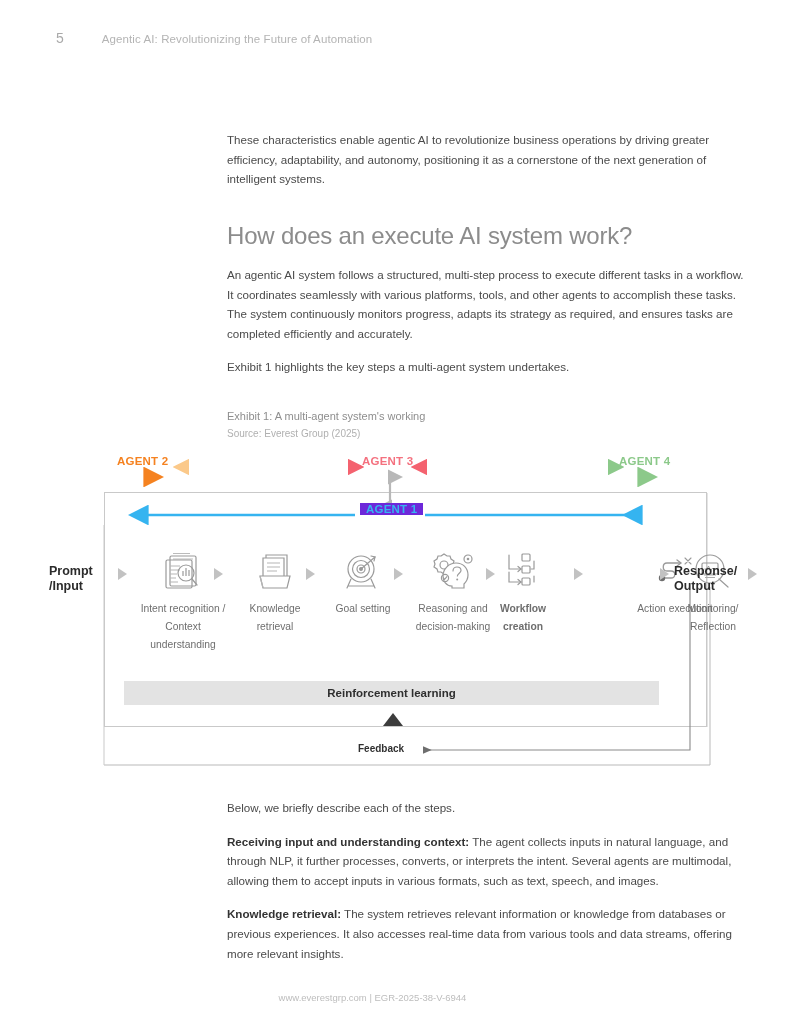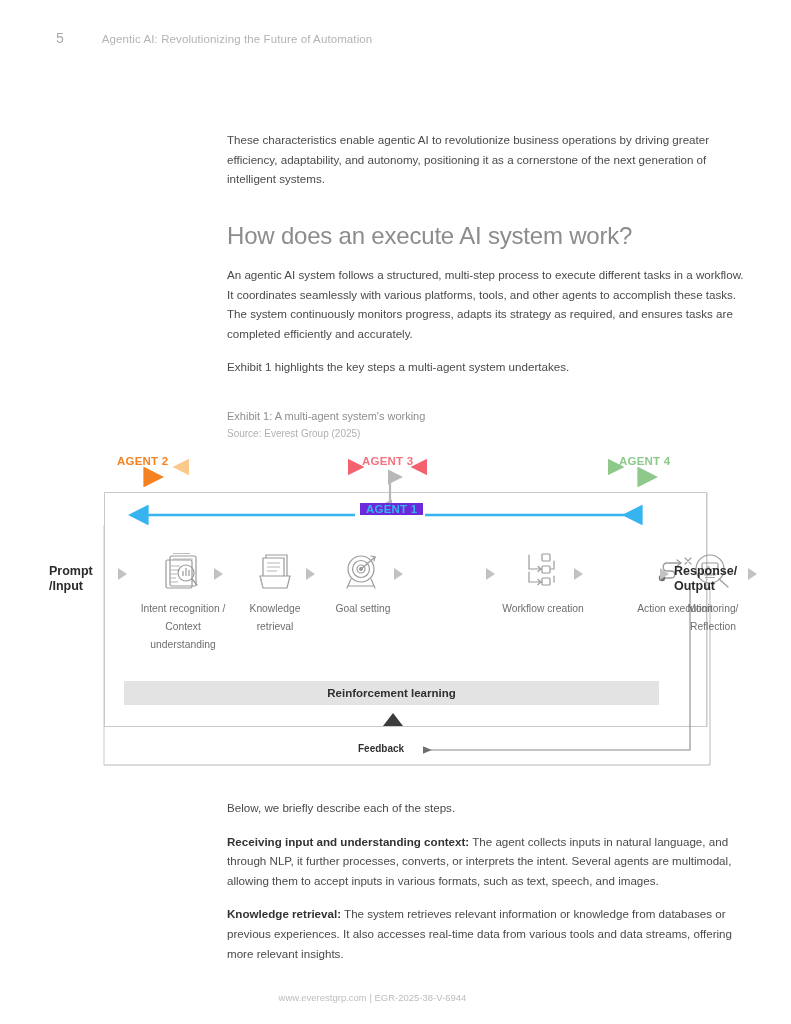--- a/index.html
+++ b/index.html
@@ -243,24 +243,40 @@
             <path d="M19,17 L33,5" stroke-linecap="round"></path>
             <path d="M29,4 L33,5 L32,9" stroke-linecap="round"></path>
             <path d="M9,27 L5,36 M29,27 L33,36 M6,34 H32" stroke-linecap="round"></path>
           </svg>
         </div>
         <div class="cap">Goal setting</div>
       </div>
 
       <div class="tri" style="left:290px;"></div>
 
+      <div class="step" style="left:306px;">
+        <div class="ico">
+          <svg width="44" height="40" viewBox="0 0 44 40" fill="none" stroke="#9a9a9a" stroke-width="1.2">
+            <path d="M10,4 l3,-2 l3,2 l3,0 l1,3 l3,2 l-1,3 l1,3 l-3,2 l-1,3 l-3,0 l-3,2 l-3,-2 l-3,0 l-1,-3 l-3,-2 l1,-3 l-1,-3 l3,-2 l1,-3 z"></path>
+            <circle cx="13" cy="13" r="4"></circle>
+            <path d="M21,34 c-6,0 -9,-5 -9,-10 c0,-7 6,-13 13,-13 c7,0 12,5 12,12 c0,4 -2,7 -4,9 l0,4 l-12,0 z" fill="#fff"></path>
+            <path d="M22,19 c0,-2.5 2,-4 4,-4 c2.2,0 4,1.5 4,3.6 c0,2.4 -3.6,2.8 -3.6,5.4" stroke-linecap="round"></path>
+            <circle cx="26.2" cy="27.5" r="1" fill="#9a9a9a" stroke="none"></circle>
+            <circle cx="14" cy="26" r="3.6"></circle>
+            <path d="M12.4,26 l1.2,1.3 l2.3,-2.6" stroke-linecap="round"></path>
+            <circle cx="37" cy="7" r="4"></circle>
+            <circle cx="37" cy="7" r="1.3" fill="#9a9a9a" stroke="none"></circle>
+          </svg>
+        </div>
+        <div class="cap">Reasoning and decision-making</div>
+      </div>
 
       <div class="tri" style="left:382px;"></div>
 
-      <div class="step" style="left:396px;">
+      <div class="step" style="left:376px;font-weight:bold;">
         <div class="ico">
           <svg width="40" height="40" viewBox="0 0 40 40" fill="none" stroke="#9a9a9a" stroke-width="1.2">
             <rect x="19" y="2" width="8" height="7" rx="1"></rect>
             <rect x="19" y="14" width="8" height="7" rx="1"></rect>
             <rect x="19" y="26" width="8" height="7" rx="1"></rect>
             <path d="M6,3 V17 H18" stroke-linecap="round"></path>
             <path d="M15,14.5 L18,17 L15,19.5" stroke-linecap="round" fill="none"></path>
             <path d="M6,20 V30 H18" stroke-linecap="round"></path>
             <path d="M15,27.5 L18,30 L15,32.5" stroke-linecap="round" fill="none"></path>
             <path d="M31,9 V17 H28" stroke-linecap="round"></path>

